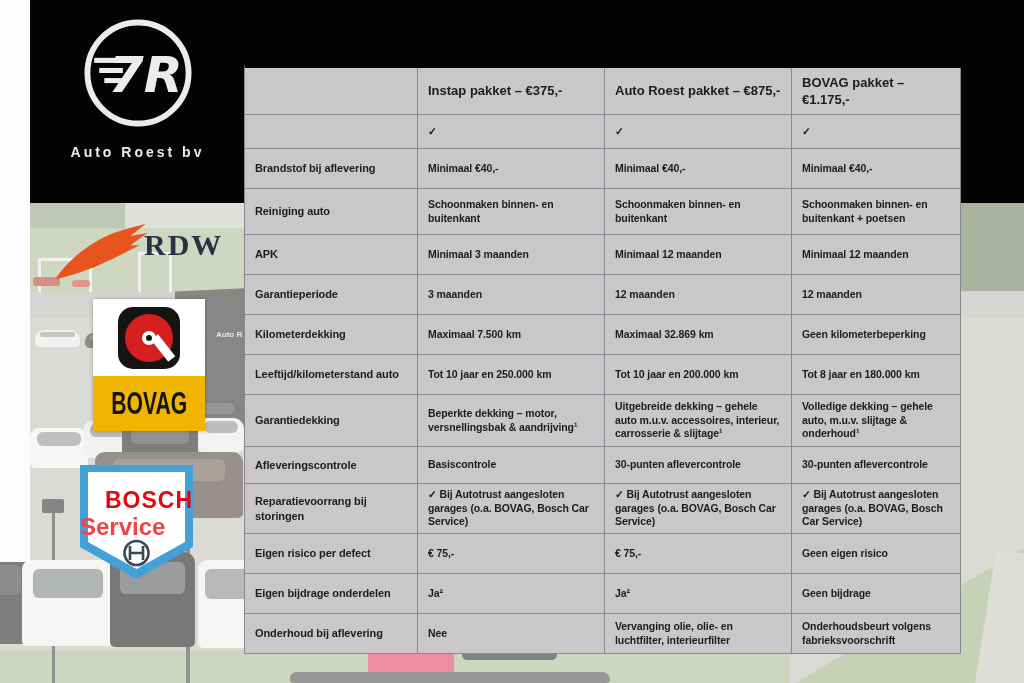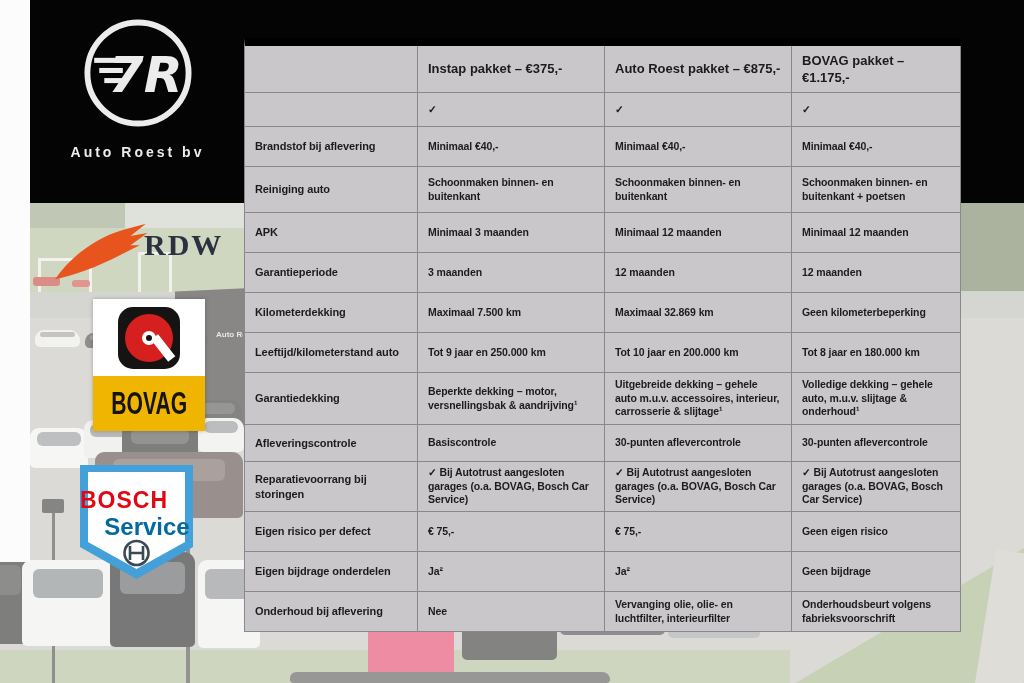--- a/index.html
+++ b/index.html
@@ -51,27 +51,27 @@
   #bovag .top{height:77px;background:#ffffff;display:flex;align-items:center;justify-content:center;}
   #bovag .mark{width:62px;height:62px;background:#151413;border-radius:15px;position:relative;}
   #bovag .red{position:absolute;left:7px;top:7px;width:48px;height:48px;background:#d6201f;border-radius:50%;}
   #bovag .hub{position:absolute;left:24px;top:24px;width:14px;height:14px;background:#ffffff;border-radius:50%;}
   #bovag .hub i{position:absolute;left:4px;top:4px;width:6px;height:6px;background:#151413;border-radius:50%;display:block;}
   #bovag .key{position:absolute;left:32px;top:30px;width:9px;height:28px;background:#ffffff;transform:rotate(-38deg);transform-origin:top center;}
   #bovag .band{height:55px;background:#f0b500;display:flex;align-items:center;justify-content:center;}
   #bovag .band span{font-size:23px;font-weight:bold;color:#141414;transform:scaleY(1.35) scaleX(.92);letter-spacing:0;}
   
   #bosch{position:absolute;left:80px;top:461px;width:113px;height:119px;}
-  #bosch .t1{position:absolute;left:0;width:113px;text-align:left;top:26px;
+  #bosch .t1{position:absolute;left:0;width:113px;text-align:right;top:26px;
     font-size:23px;font-weight:bold;color:#e30613;letter-spacing:1px;}
-  #bosch .t2{position:absolute;left:0;width:134px;text-align:center;top:52px;
-    font-size:24px;font-weight:bold;color:#0369a1;}
-  
-  #package-table{position:absolute;left:244px;top:38px;display:grid;
-    border-top:8px solid #000000;border-left:1px solid #8a878e;}
+  #bosch .t2{position:absolute;left:0;width:134px;text-align:left;top:52px;
+    font-size:24px;font-weight:bold;color:#ef4444;}
+  
+  #package-table{position:absolute;left:244px;top:64px;display:grid;
+    border-top:4px solid #000000;border-left:1px solid #8a878e;}
   #package-table .cell{background:#c9c7c9;border-right:1px solid #8a878e;border-bottom:1px solid #8a878e;
     display:flex;align-items:center;padding:3px 10px;box-sizing:border-box;
     font-weight:bold;font-size:10.5px;color:#1c1c1c;line-height:1.32;letter-spacing:-.1px;}
   #package-table .header{font-size:13px;letter-spacing:0;}
   #package-table .label{font-size:11px;}
 </style>
 </head>
 <body>
 
 <div id="photo">
@@ -226,21 +226,21 @@
     <div class="cell ">Minimaal 12 maanden</div>
     <div class="cell label">Garantieperiode</div>
     <div class="cell ">3 maanden</div>
     <div class="cell ">12 maanden</div>
     <div class="cell ">12 maanden</div>
     <div class="cell label">Kilometerdekking</div>
     <div class="cell ">Maximaal 7.500 km</div>
     <div class="cell ">Maximaal 32.869 km</div>
     <div class="cell ">Geen kilometerbeperking</div>
     <div class="cell label">Leeftijd/kilometerstand auto</div>
-    <div class="cell ">Tot 9 jaar en 250.000 km</div>
+    <div class="cell ">Tot 10 jaar en 250.000 km</div>
     <div class="cell ">Tot 10 jaar en 200.000 km</div>
     <div class="cell ">Tot 8 jaar en 180.000 km</div>
     <div class="cell label">Garantiedekking</div>
     <div class="cell ">Beperkte dekking – motor, versnellingsbak &amp; aandrijving¹</div>
     <div class="cell ">Uitgebreide dekking – gehele auto m.u.v. accessoires, interieur, carrosserie &amp; slijtage¹</div>
     <div class="cell ">Volledige dekking – gehele auto, m.u.v. slijtage &amp; onderhoud¹</div>
     <div class="cell label">Afleveringscontrole</div>
     <div class="cell ">Basiscontrole</div>
     <div class="cell ">30-punten aflevercontrole</div>
     <div class="cell ">30-punten aflevercontrole</div>

